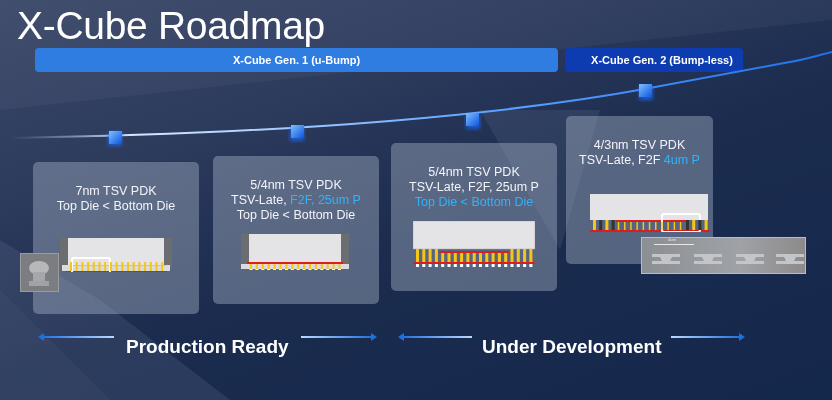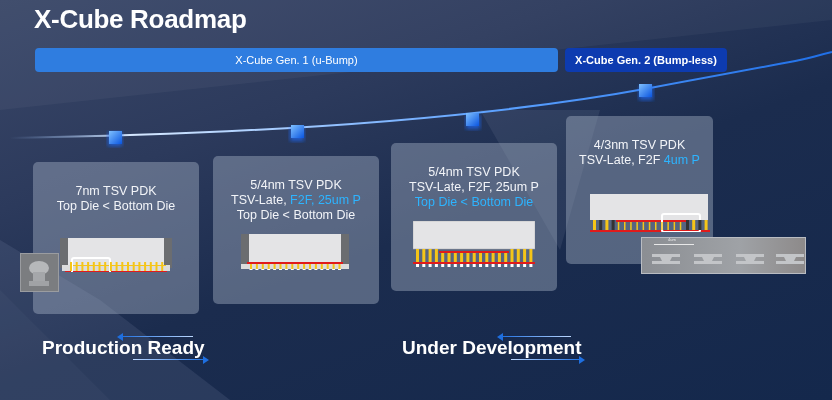--- a/index.html
+++ b/index.html
@@ -1,30 +1,30 @@
 <!DOCTYPE html>
 <html><head>
 <meta charset="utf-8">
 <style>
   html,body{margin:0;padding:0;}
   body{width:832px;height:400px;overflow:hidden;position:relative;font-family:"Liberation Sans",sans-serif;
     background:linear-gradient(160deg,#3a4768 0%,#2c3a5c 30%,#1b2c4e 55%,#14284c 100%);}
   .bg-shard{position:absolute;inset:0;pointer-events:none;}
-  .title{position:absolute;left:34px;top:4px;color:#fff;font-size:26px;font-weight:bold;letter-spacing:-0.3px;}
+  .title{position:absolute;left:17px;top:4px;color:#fff;font-size:39px;font-weight:normal;letter-spacing:-0.3px;}
   .gen-bar{position:absolute;top:48px;height:24px;border-radius:4px;color:#fff;font-size:11px;
-    display:flex;align-items:center;justify-content:center;}
+    display:flex;align-items:center;justify-content:center;font-weight:bold;}
   .gen1{left:35px;width:523px;background:#2f7de0;}
-  .gen2{left:565px;width:162px;background:#0d3bb0;font-weight:bold;}
+  .gen2{left:565px;width:162px;background:#0d3bb0;font-weight:bold;padding-left:16px;}
   svg.curve{position:absolute;left:0;top:0;}
   .card{position:absolute;background:rgba(170,180,200,0.42);border-radius:5px;
     color:#f2f4f8;font-size:12.5px;line-height:15px;text-align:center;}
   .card .lines{margin-top:22px;}
   .hl{color:#2db4ff;font-weight:normal;}
   .pkg{position:absolute;}
-  .label-row{position:absolute;top:336px;height:24px;display:flex;align-items:flex-end;flex-direction:column;}
+  .label-row{position:absolute;top:336px;height:24px;display:flex;align-items:flex-start;}
   .label-row .txt{color:#fff;font-weight:bold;font-size:19px;white-space:nowrap;}
   .arrow{height:2px;background:linear-gradient(90deg,#1e6fe0,#bcd8ff);position:relative;}
   .arrow.r{background:linear-gradient(90deg,#bcd8ff,#1e6fe0);}
   .arrow.l::before{content:"";position:absolute;left:-4px;top:-3px;border-right:6px solid #1e6fe0;border-top:4px solid transparent;border-bottom:4px solid transparent;}
   .arrow.r::after{content:"";position:absolute;right:-4px;top:-3px;border-left:6px solid #1e6fe0;border-top:4px solid transparent;border-bottom:4px solid transparent;}
   .sem{position:absolute;left:641px;top:237px;width:163px;height:35px;
     background:linear-gradient(90deg,#8b8e93,#9fa2a6 60%,#8d8a8a);border:1px solid #b9bcc2;}
   .sem .scale{position:absolute;left:12px;top:6px;width:40px;height:1px;background:#e8e8e8;}
   .sem .scale-lbl{position:absolute;left:26px;top:-1px;font-size:4px;color:#eee;}
   .sem .bump{position:absolute;top:14px;width:28px;height:14px;}

